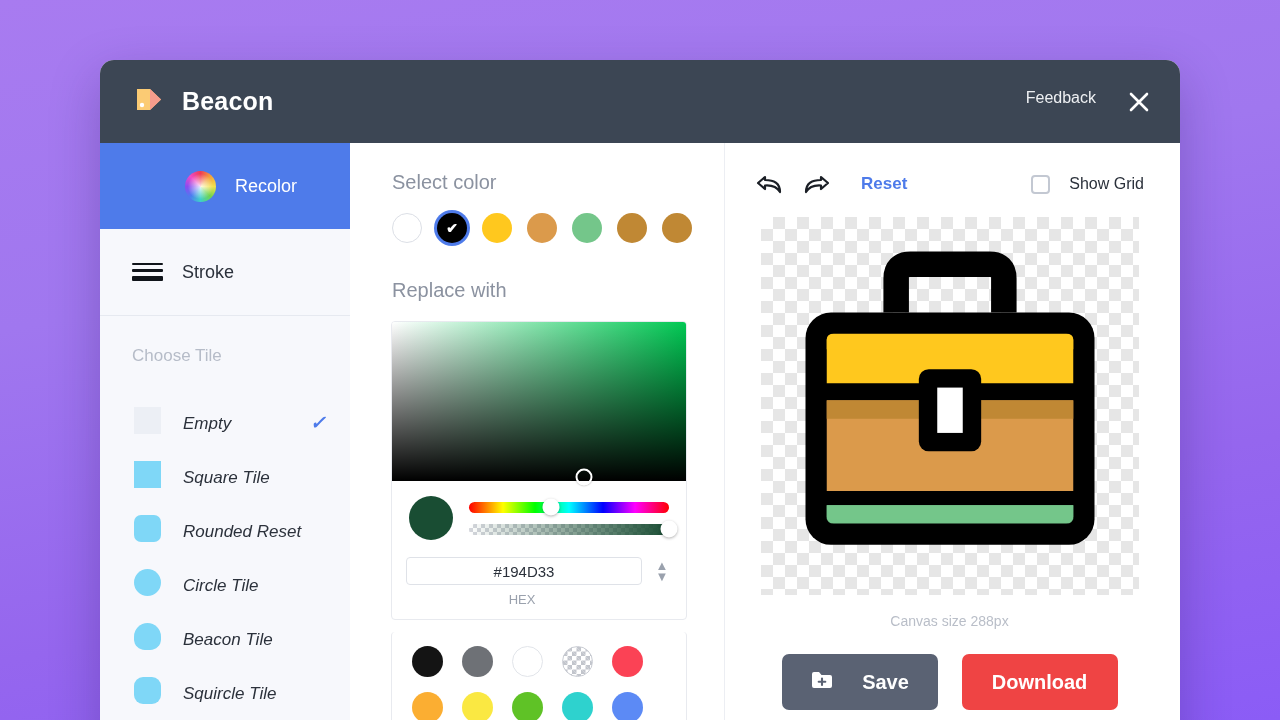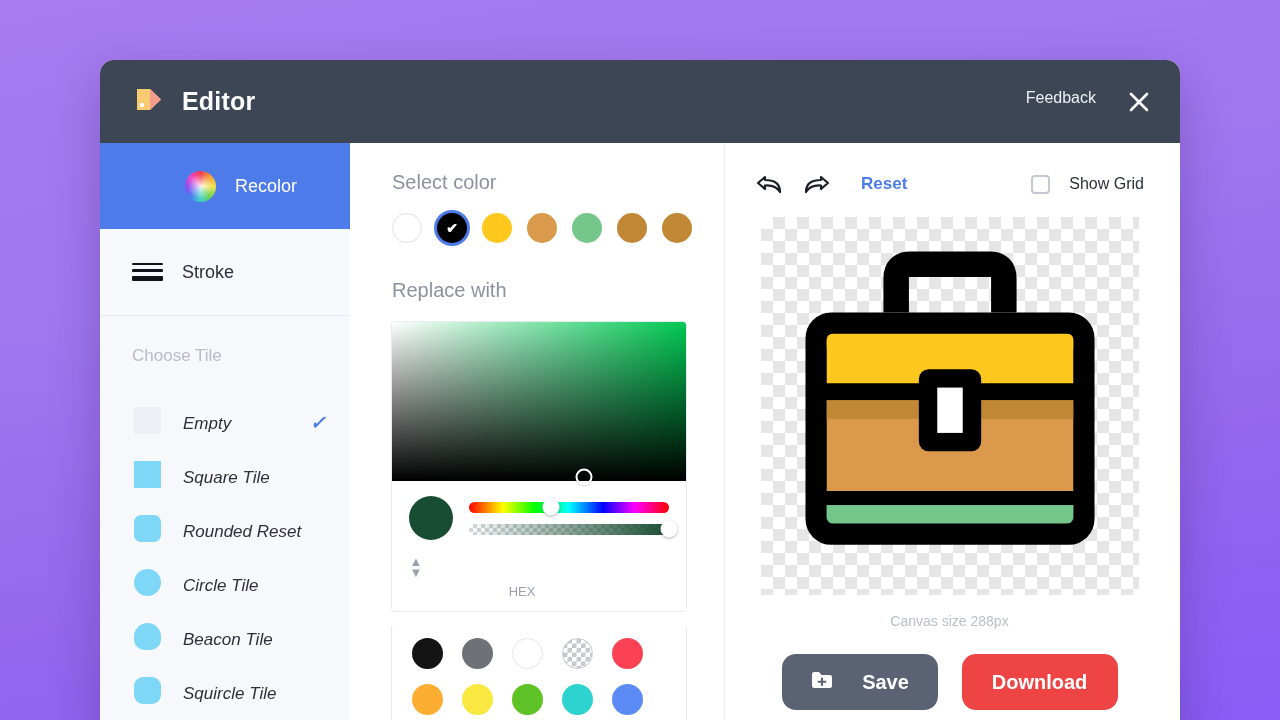--- a/index.html
+++ b/index.html
@@ -332,21 +332,21 @@
     font-size: 14px; color: #b9bec8;
     margin-top: 18px;
   }
   .action-row {
     display: flex; gap: 24px;
     justify-content: center;
     margin-top: 25px;
   }
   .btn {
     width: 156px; height: 56px;
-    border-radius: 14px;
+    border-radius: 7px;
     display: flex; align-items: center; justify-content: center;
     gap: 28px;
     font-size: 20px; font-weight: bold;
     color: #ffffff;
     cursor: pointer;
     border: none;
     font-family: "Liberation Sans", sans-serif;
   }
   .btn-save { background: #5a6273; }
   .btn-download { background: #ef4444; }
@@ -358,21 +358,21 @@
 
   <div class="titlebar">
     <div class="brand">
       <span>
         <svg width="34" height="34" viewBox="0 0 34 34">
           <path d="M5 6 L18 6 L29 16.5 L18 27 L5 27 Z" fill="#FBCB74"></path>
           <path d="M18 6 L29 16.5 L18 27 Z" fill="#F79C8C"></path>
           <circle cx="10" cy="22" r="2.2" fill="#ffffff"></circle>
         </svg>
       </span>
-      <span class="brand-title">Editor</span>
+      <span class="brand-title">Beacon</span>
     </div>
     <div class="titlebar-right">
       <span class="feedback-link">Feedback</span>
       <span class="close-btn">
         <svg width="22" height="22" viewBox="0 0 22 22">
           <path d="M3 3 L19 19 M19 3 L3 19" stroke="#ffffff" stroke-width="2.6" stroke-linecap="round"></path>
         </svg>
       </span>
     </div>
   </div>
@@ -458,20 +458,21 @@
           <div class="sliders">
             <div class="slider hue-slider">
               <span class="knob" style="left:41%"></span>
             </div>
             <div class="slider alpha-slider">
               <span class="knob" style="left:100%"></span>
             </div>
           </div>
         </div>
         <div class="hex-row">
+          <input class="hex-input" value="#194D33" style="">
           <span class="stepper">
             <span>▲</span>
             <span>▼</span>
           </span>
         </div>
         <div class="hex-caption">HEX</div>
       </div>
 
       <div class="palette-card">
         <span class="pcs" style="background:#141414"></span>

